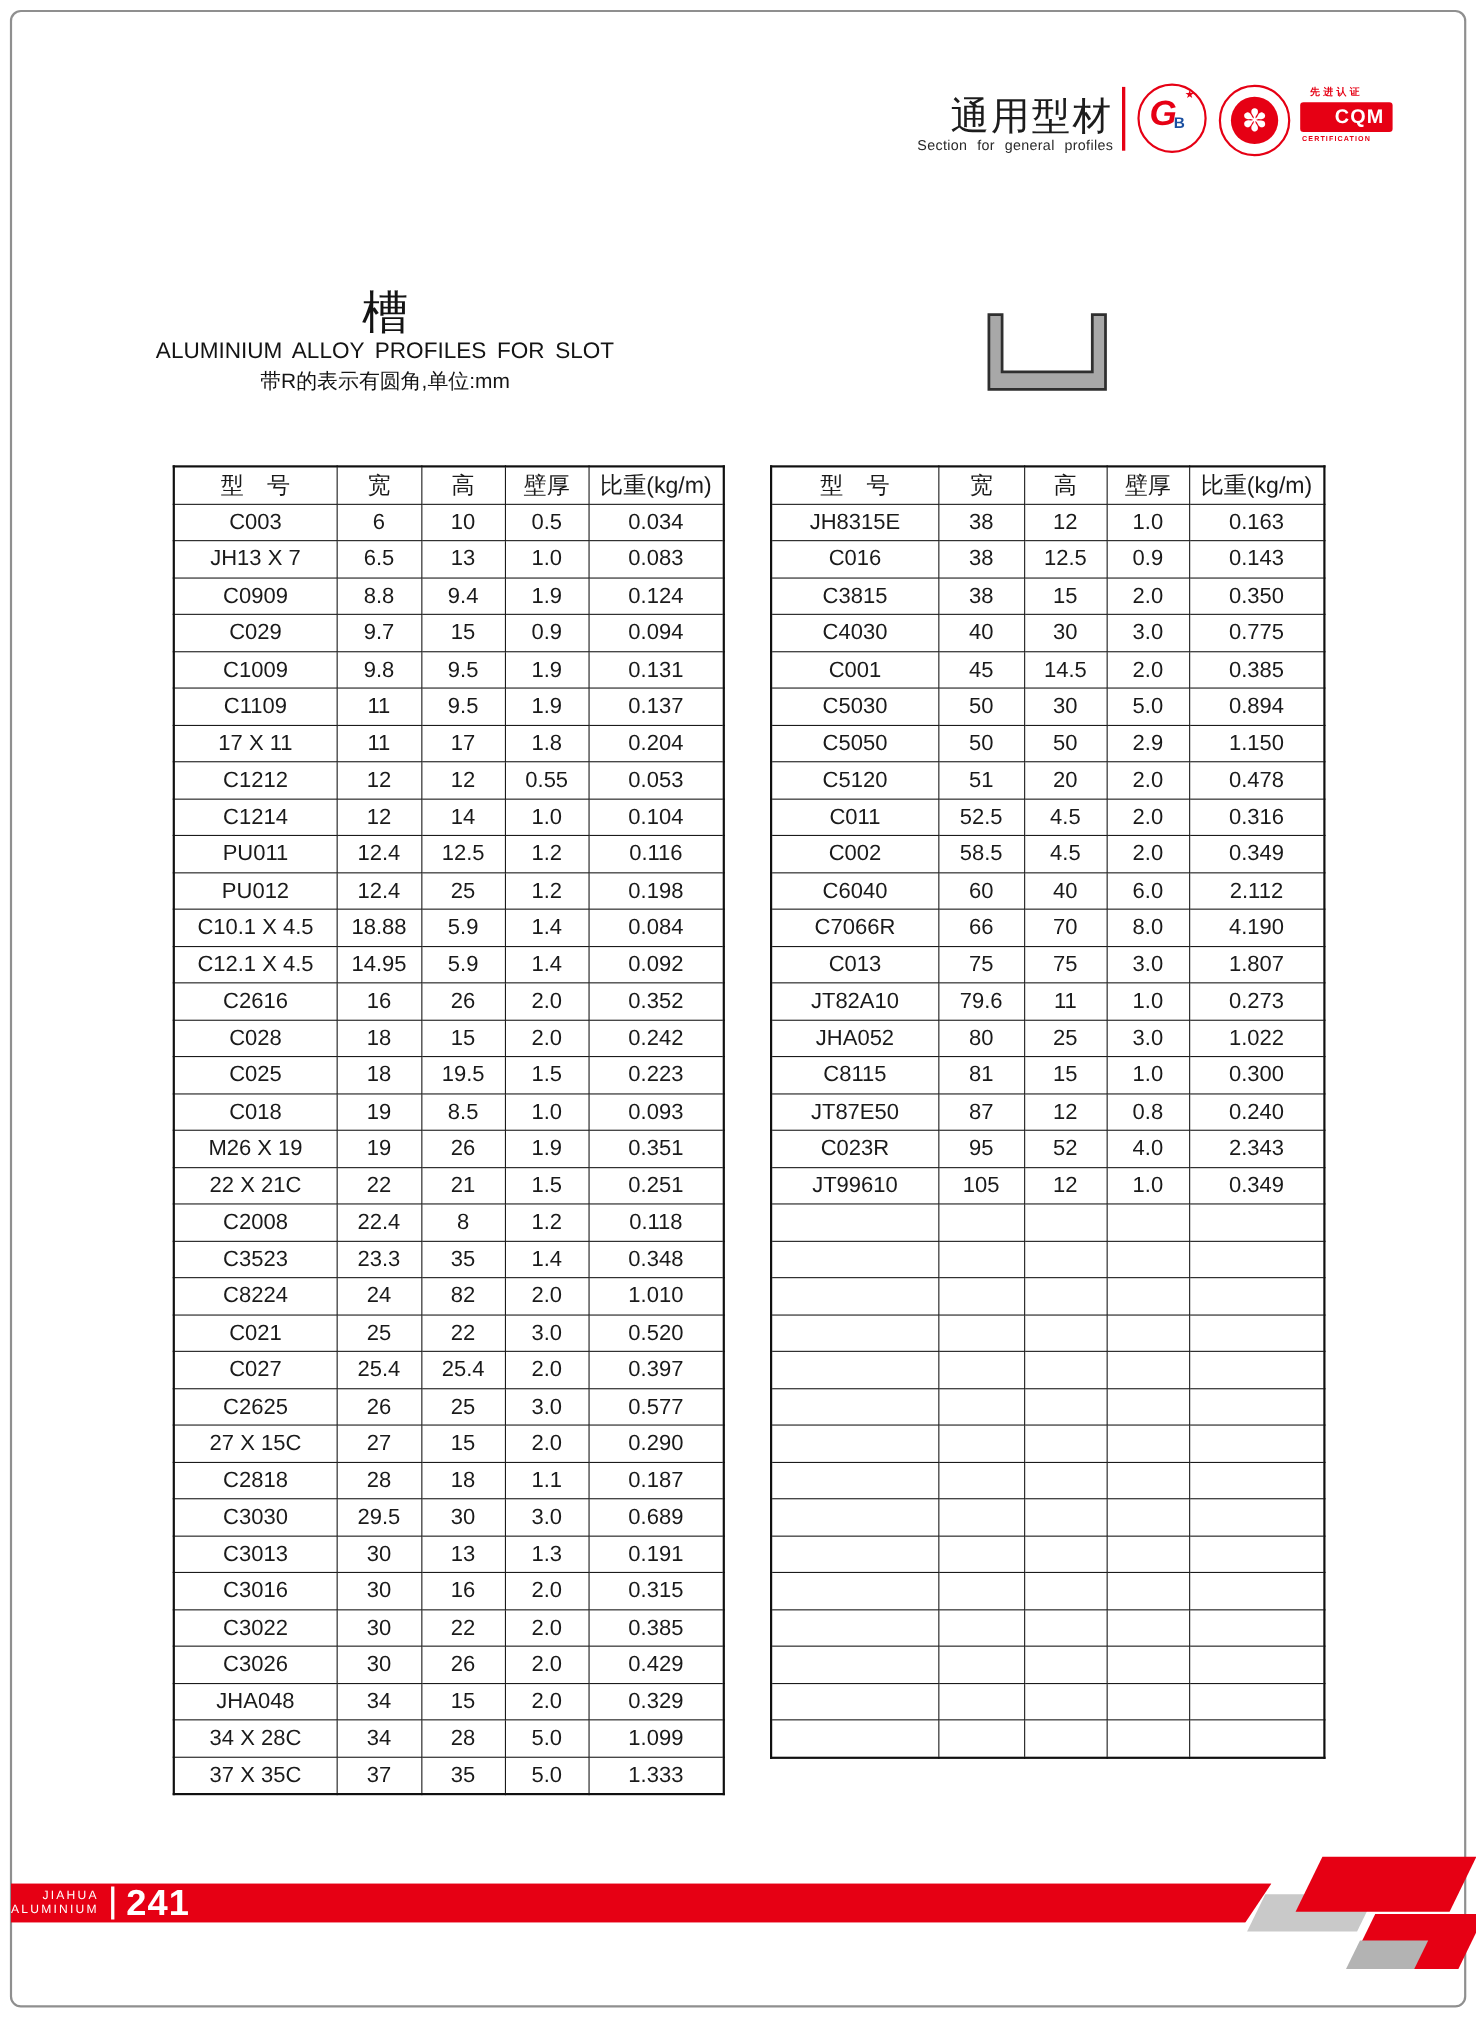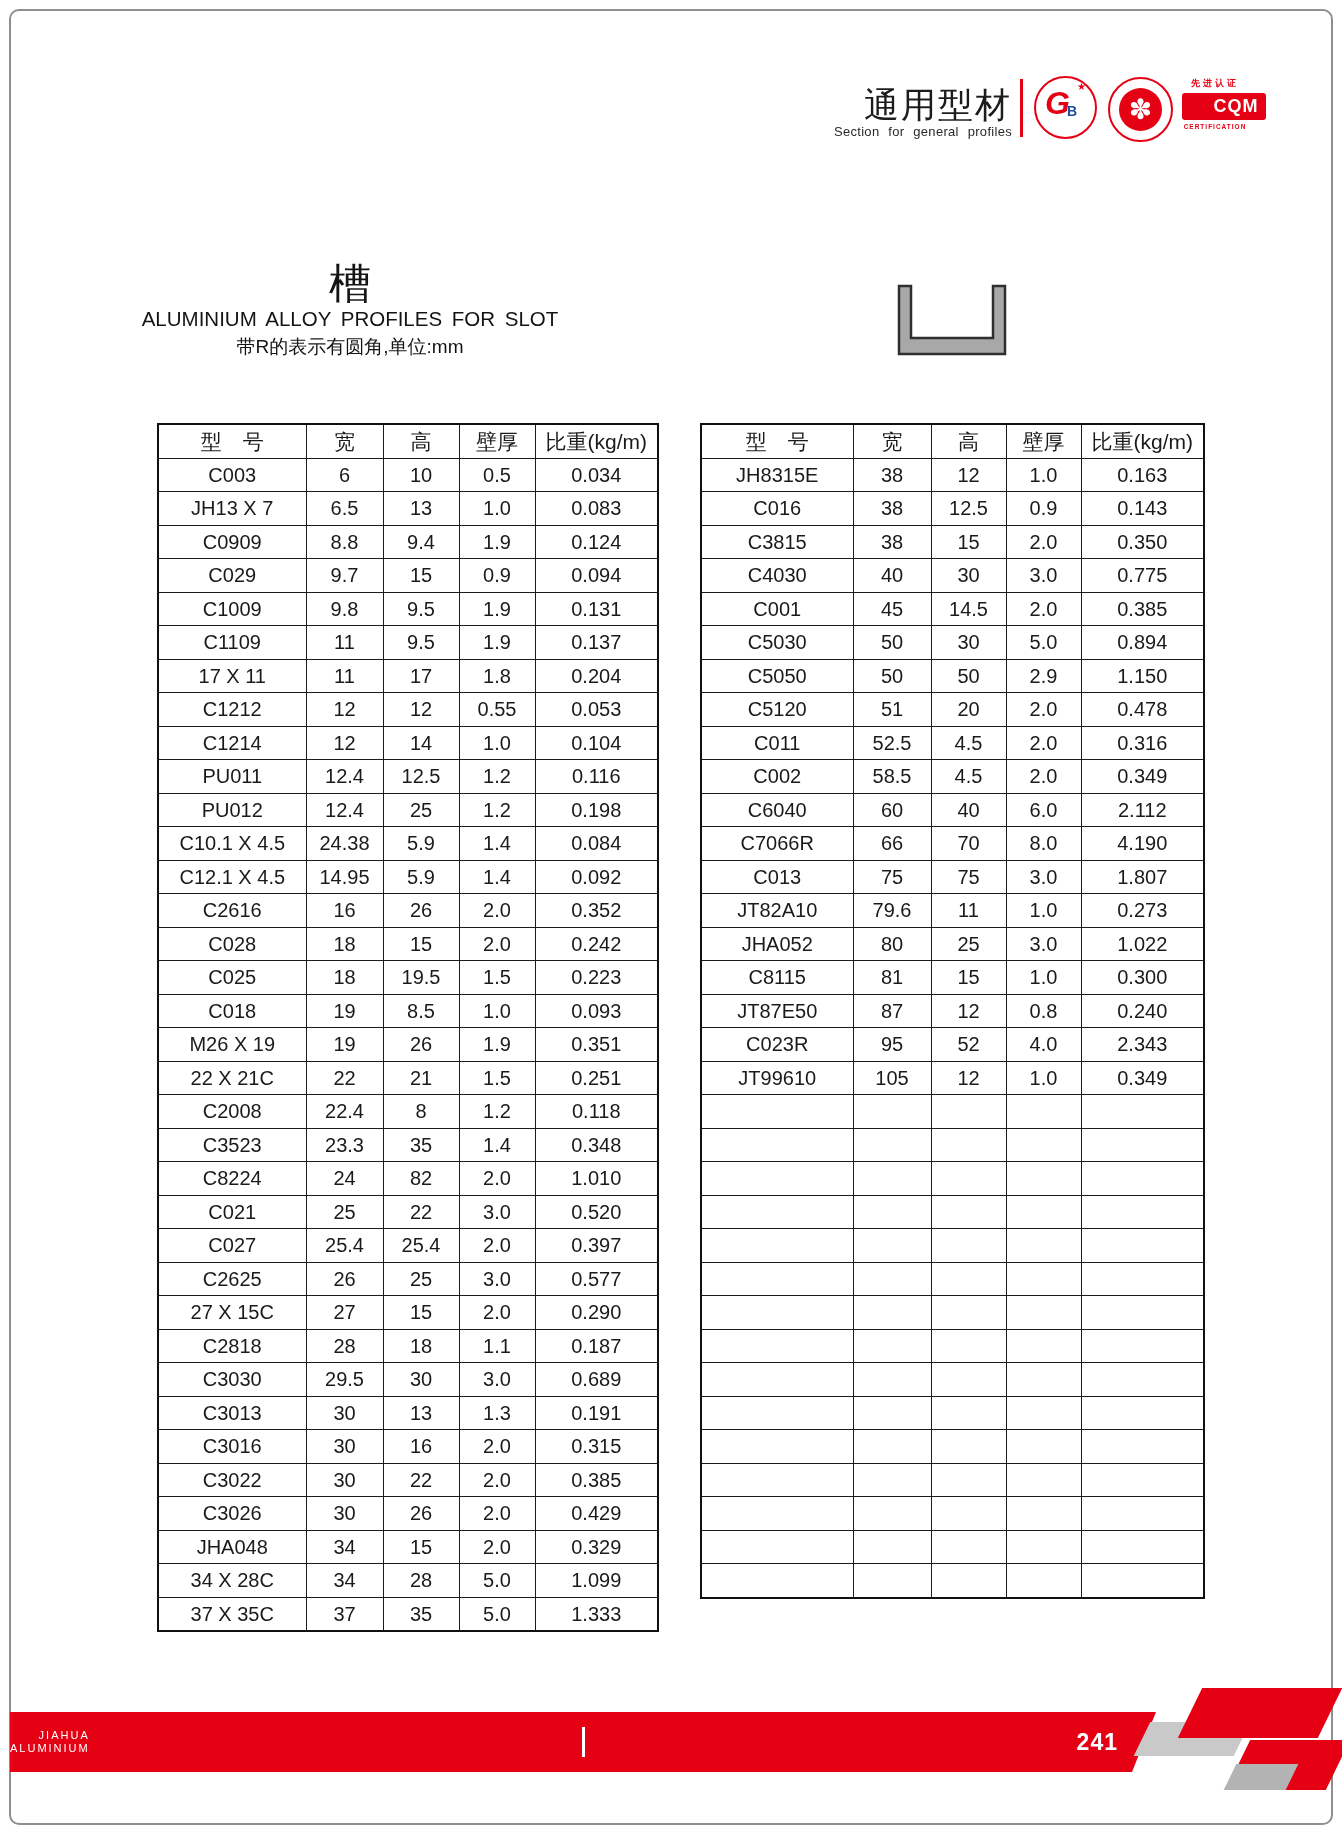--- a/index.html
+++ b/index.html
@@ -48,28 +48,28 @@
     border:1px solid #1b1b1b; text-align:center; vertical-align:middle;
     padding:0; height:32.5px; font-size:20px; line-height:1; font-weight:400;
     overflow:hidden; white-space:nowrap;
   }
   .spec-table th { font-size:21px; }
   .left-table  { left:157px; top:423px; width:500px; }
   .right-table { left:700px; top:423px; width:503px; }
 
   
   .footer-band {
-    position:absolute; left:10px; top:1712px; width:1146px; height:60px; background:#e60014;
+    position:absolute; left:10px; top:1712px; width:1146px; height:36px; background:#e60014;
     clip-path:polygon(0 0, 100% 0, calc(100% - 24px) 100%, 0 100%);
-    display:flex; align-items:center; justify-content:space-between;
+    display:flex; align-items:center; justify-content:flex-start;
     padding-right:38px; box-sizing:border-box; gap:11px;
   }
   .footer-brand { text-align:right; color:#fff; font-size:11px; letter-spacing:2px; line-height:1.2; }
   .footer-sep   { width:3px; height:30px; background:#fff; }
-  .footer-page  { color:#fff; font-size:23px; font-weight:700; letter-spacing:1px; }
+  .footer-page  { color:#fff; font-size:33px; font-weight:700; letter-spacing:1px; }
 
   .deco { position:absolute; transform:skewX(-26deg); }
   .deco-gray1 { left:1142px; top:1722px; width:100px; height:34px; background:#c9c9c9; }
   .deco-red2  { left:1238px; top:1740px; width:100px; height:50px; background:#e60014; }
   .deco-gray2 { left:1230px; top:1764px; width:62px;  height:26px; background:#b3b3b3; }
   .deco-red1  { left:1190px; top:1688px; width:140px; height:50px; background:#e60014; }
 </style>
 </head>
 <body>
 
@@ -192,21 +192,21 @@
         </tr>
         <tr>
           <td>PU012</td>
           <td>12.4</td>
           <td>25</td>
           <td>1.2</td>
           <td>0.198</td>
         </tr>
         <tr>
           <td>C10.1 X 4.5</td>
-          <td>24.38</td>
+          <td>18.88</td>
           <td>5.9</td>
           <td>1.4</td>
           <td>0.084</td>
         </tr>
         <tr>
           <td>C12.1 X 4.5</td>
           <td>14.95</td>
           <td>5.9</td>
           <td>1.4</td>
           <td>0.092</td>

